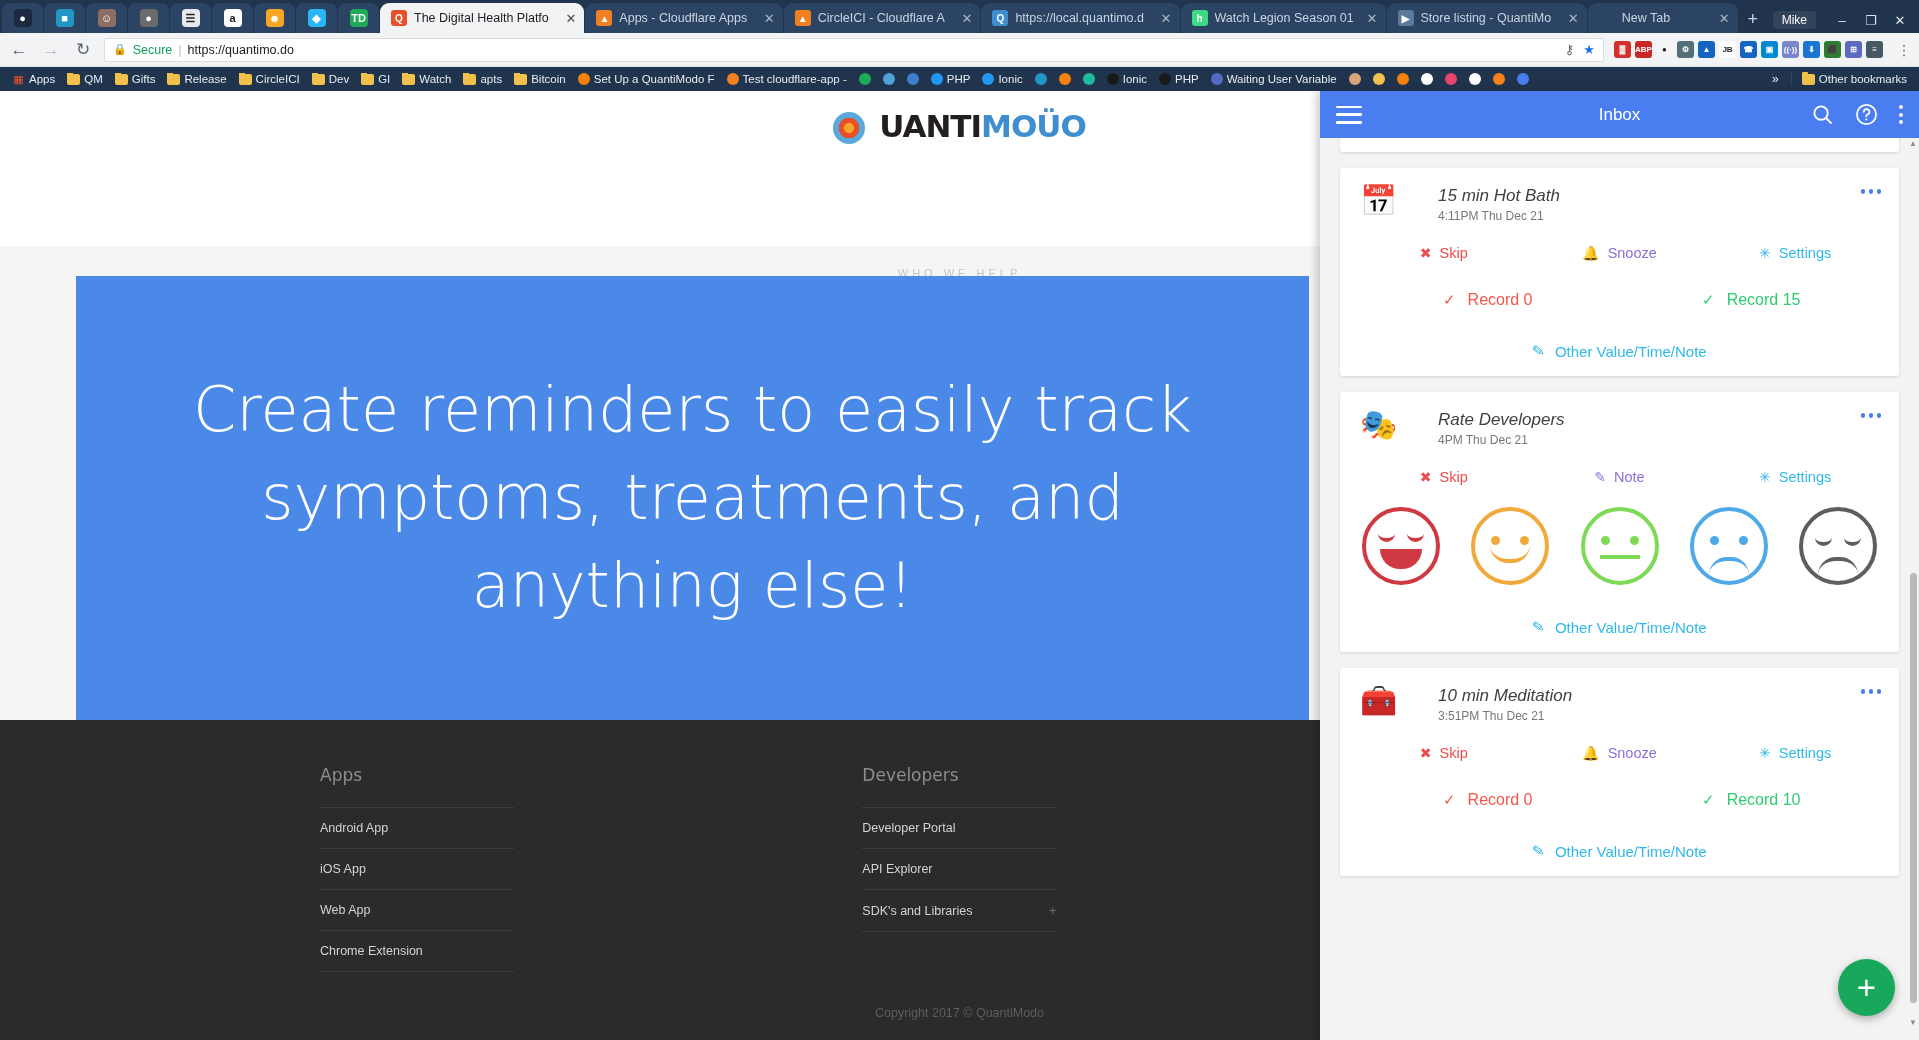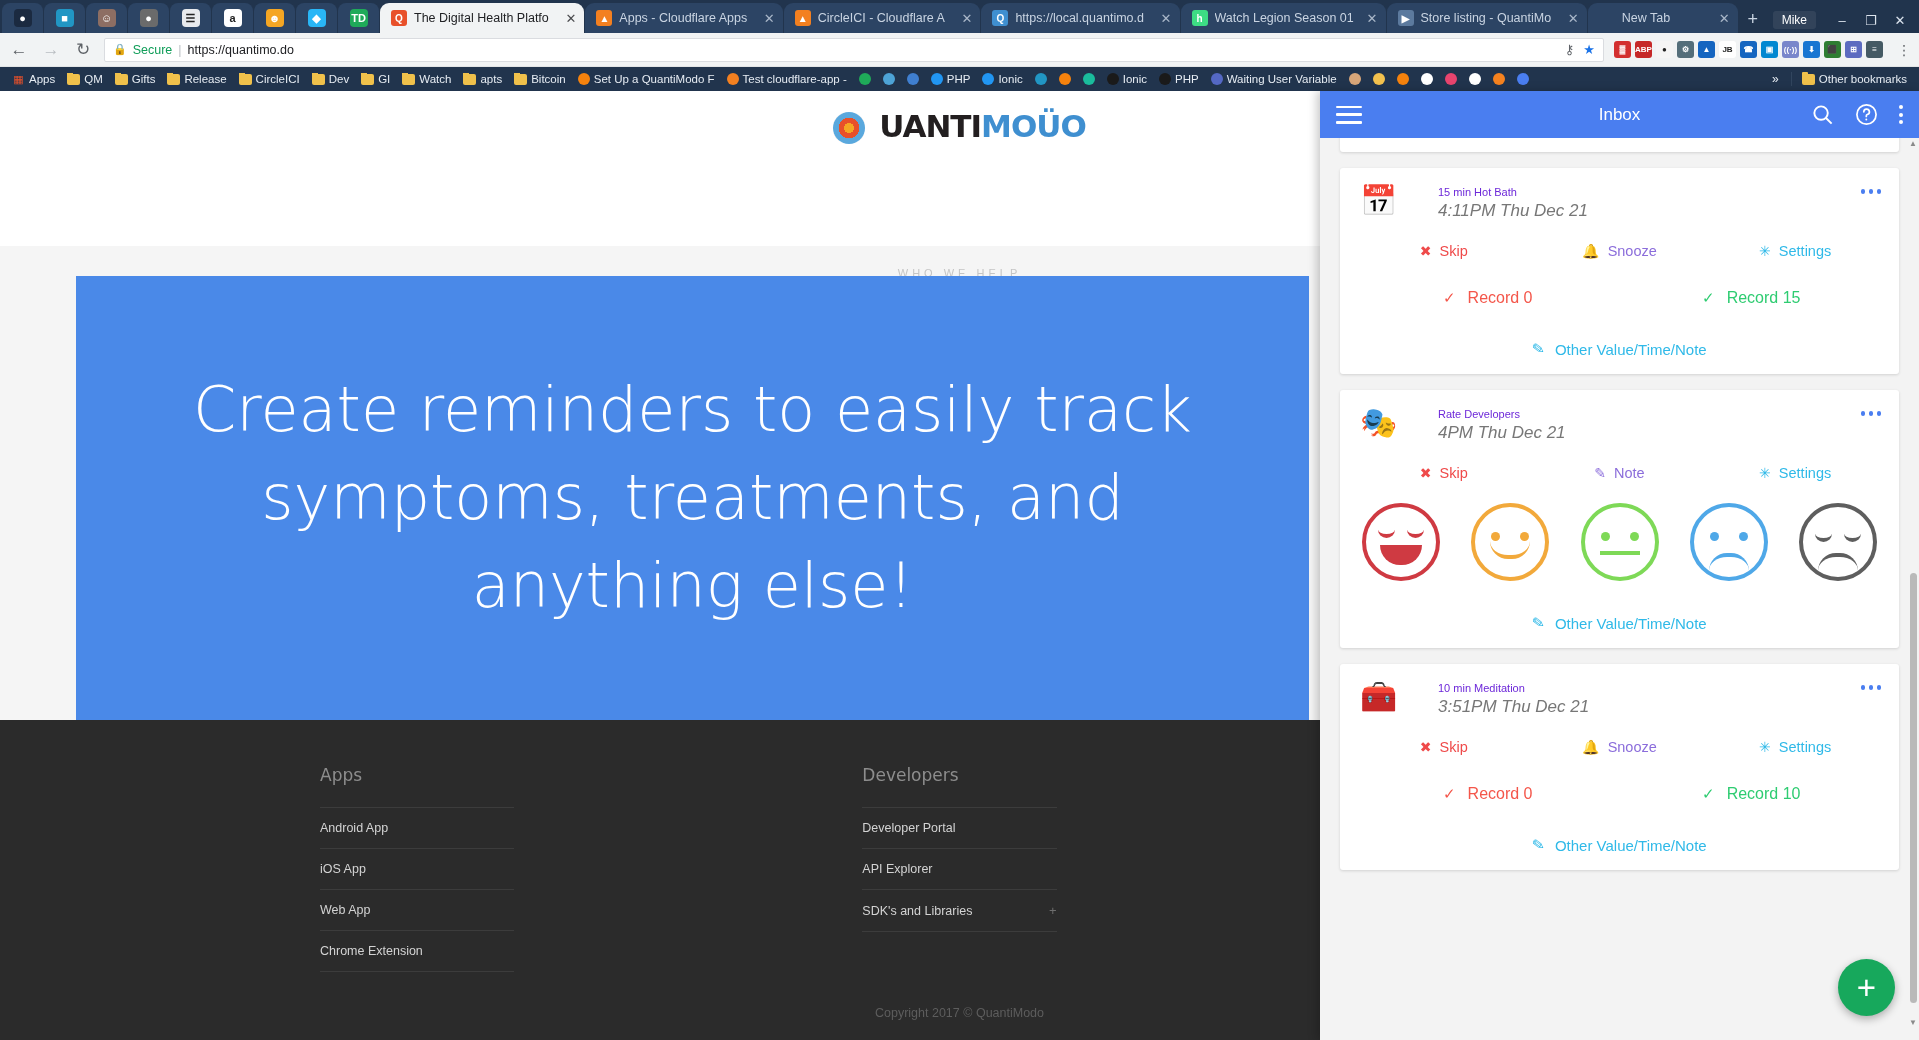--- a/index.html
+++ b/index.html
@@ -208,22 +208,22 @@
   .card {
     background: #fff; border-radius: 3px;
     box-shadow: 0 1px 3px rgba(0,0,0,.14);
     margin-bottom: 16px; padding: 18px 16px 16px 16px;
     position: relative;
   }
   .card.partial { height: 36px; padding: 0; margin-top: -22px; }
   .card-head { display: flex; align-items: flex-start; gap: 0; position: relative; }
   .card-emoji { width: 46px; font-size: 30px; line-height: 1; text-align: center; flex: 0 0 auto; }
   .card-meta { padding-left: 36px; }
-  .card-title { font-size: 11px; color: #6d28d9; margin-bottom: 3px; }
-  .card-time { font-size: 17px; color: #777; font-style: italic; }
+  .card-title { font-size: 17px; color: #404040; margin-bottom: 3px; font-style: italic; }
+  .card-time { font-size: 12px; color: #777; }
   .card-dots {
     position: absolute; right: 2px; top: 3px;
     display: flex; gap: 3.5px;
   }
   .card-dots i { width: 4.5px; height: 4.5px; border-radius: 50%; background: #4a7ef0; display:block; }
 
   .act-row { display: flex; margin-top: 22px; }
   .act {
     flex: 1 1 0; display: flex; align-items: center; justify-content: center;
     gap: 8px; font-size: 14.5px;

